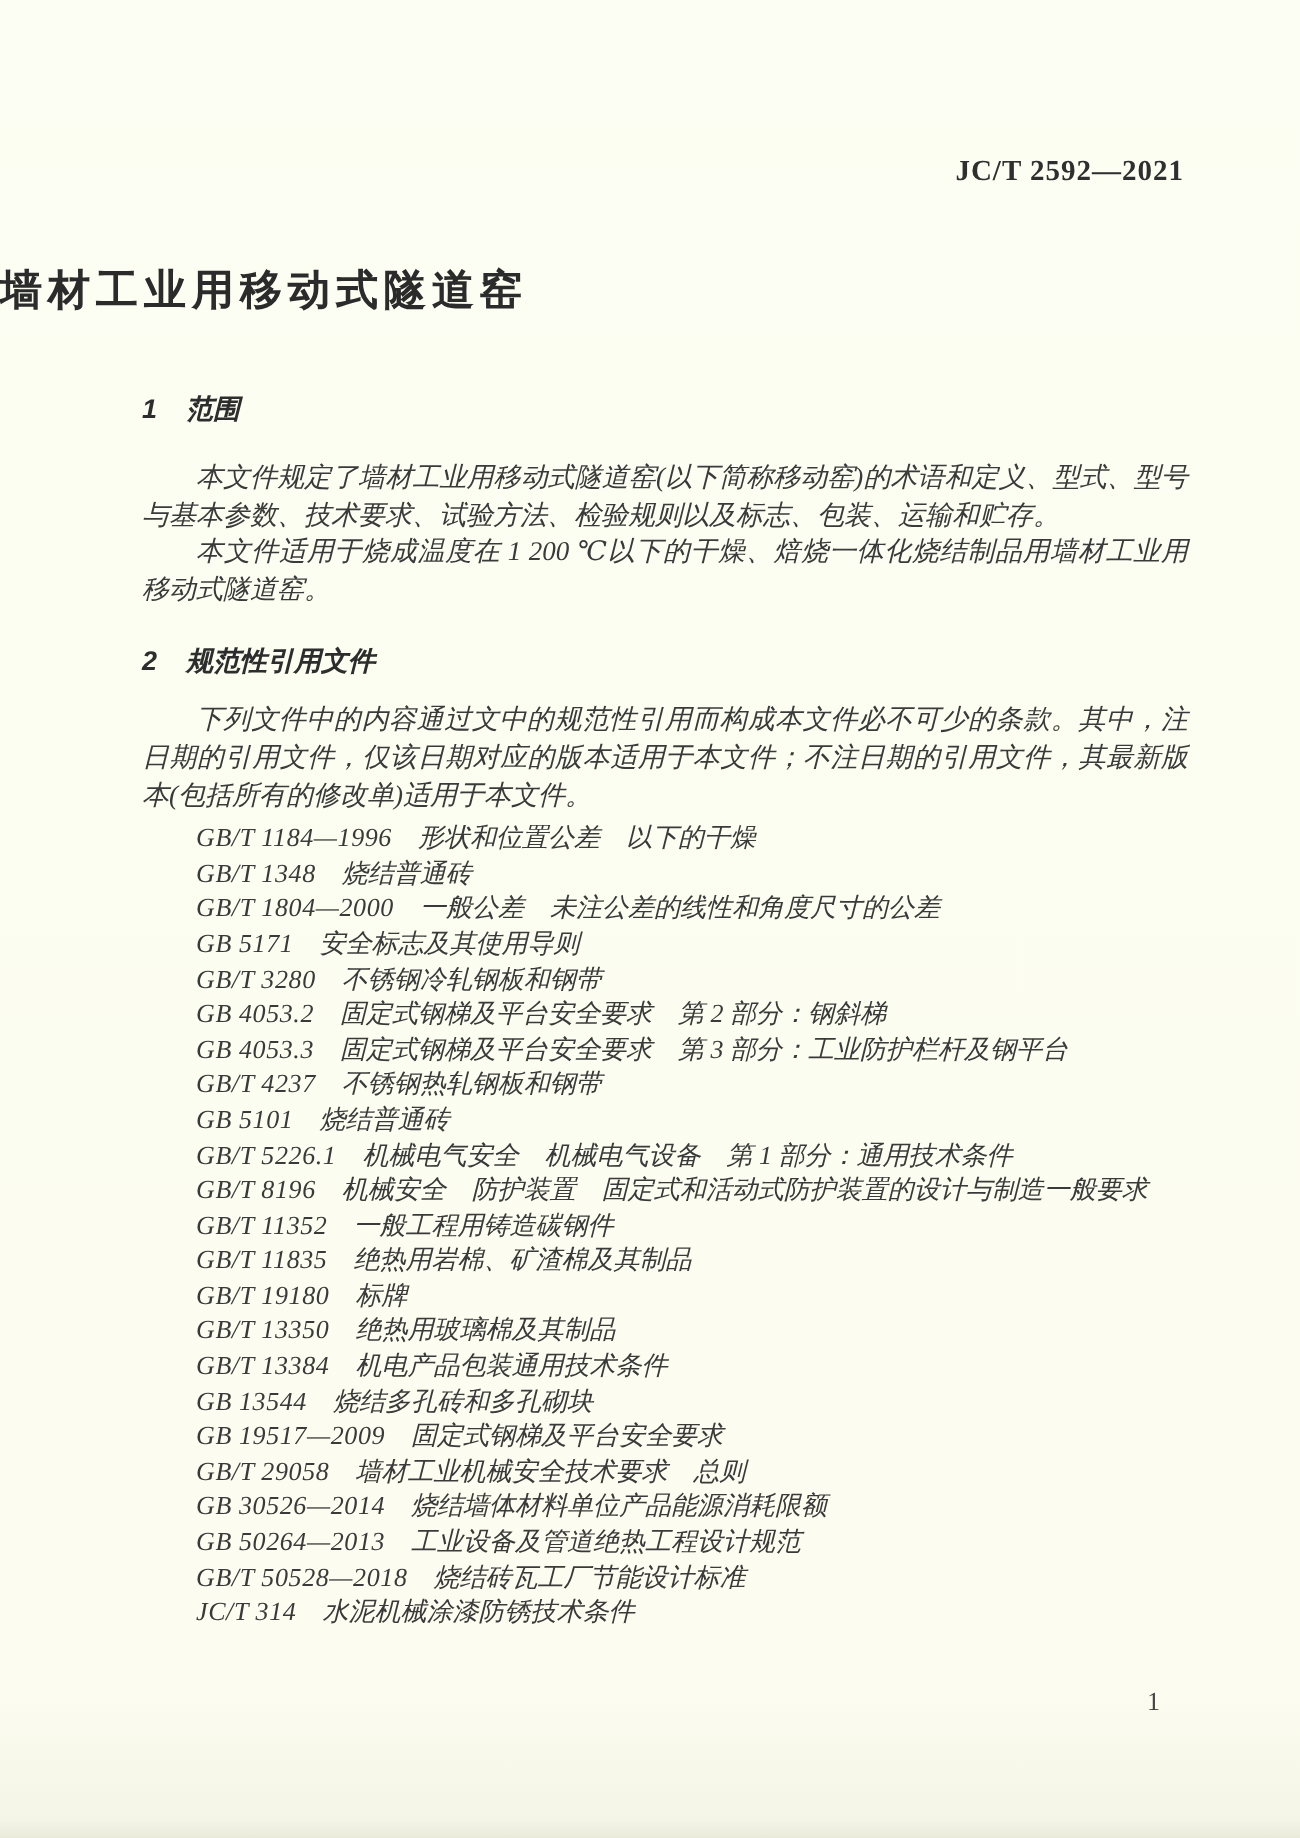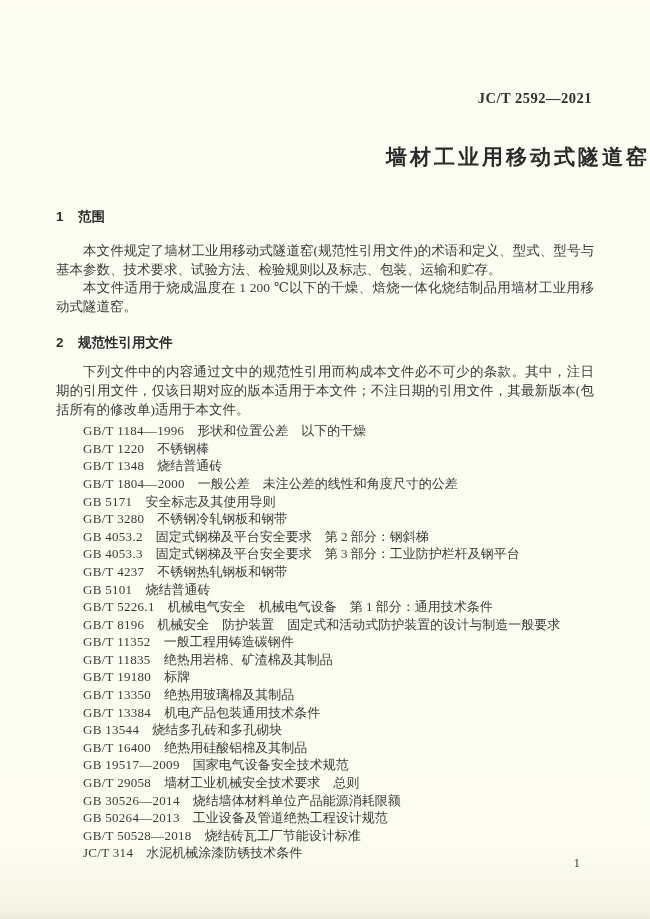--- a/index.html
+++ b/index.html
@@ -7,44 +7,43 @@
     width: 650px; height: 919px;
     background: #fcfdf0;
     position: relative;
     overflow: hidden;
     font-family: "Liberation Serif", "DejaVu Serif", serif;
     color: #3a3a3a;
   }
   .page {
     position: absolute; inset: 0;
     background: linear-gradient(180deg, #fdfef3 0%, #fcfdf0 92%, #f4f5e6 99%, #e9eada 100%);
-    margin-top: 12px;
   }
   .std-code {
     position: absolute;
     top: 78px; right: 58px;
     font-family: "Liberation Serif", "DejaVu Serif", serif;
     font-weight: bold;
     font-size: 14.5px;
     letter-spacing: 0.5px;
     color: #2f2f2f;
   }
   .doc-title {
     position: absolute;
     top: 131px; left: 0; width: 100%;
-    text-align: right;
+    text-align: left;
     font-family: "Liberation Sans", "DejaVu Sans", sans-serif;
     font-weight: bold;
     font-size: 21px;
     letter-spacing: 3px;
     color: #2b2b2b;
   }
   .content {
     position: absolute;
-    top: 195px; left: 56px; right: 56px;
+    top: 195px; left: 71px; right: 56px; font-style: italic;
   }
   .section-heading {
     font-family: "Liberation Sans", "DejaVu Sans", sans-serif;
     font-weight: bold;
     font-size: 13.5px;
     color: #2d2d2d;
     line-height: 20px;
   }
   .section-heading .sec-num { display: inline-block; min-width: 22px; }
   .para {
@@ -85,41 +84,38 @@
 
   <div class="doc-title">墙材工业用移动式隧道窑</div>
 
   <div class="content">
 
     <div class="section-heading">
       <span class="sec-num">1</span><span>范围</span>
     </div>
 
     <div class="para-block-1">
-      <p class="para">本文件规定了墙材工业用移动式隧道窑(规范性引用文件)的术语和定义、型式、型号与基本参数、技术要求、试验方法、检验规则以及标志、包装、运输和贮存。</p>
+      <p class="para">本文件规定了墙材工业用移动式隧道窑(以下简称移动窑)的术语和定义、型式、型号与基本参数、技术要求、试验方法、检验规则以及标志、包装、运输和贮存。</p>
       <p class="para">本文件适用于烧成温度在 1 200 ℃以下的干燥、焙烧一体化烧结制品用墙材工业用移动式隧道窑。</p>
     </div>
 
     <div class="section-heading sec2-heading">
       <span class="sec-num">2</span><span>规范性引用文件</span>
     </div>
 
     <div class="para-block-2">
       <p class="para">下列文件中的内容通过文中的规范性引用而构成本文件必不可少的条款。其中，注日期的引用文件，仅该日期对应的版本适用于本文件；不注日期的引用文件，其最新版本(包括所有的修改单)适用于本文件。</p>
     </div>
 
     <div class="ref-list">
 
         <div class="ref-line">
           <span class="ref-code">GB/T 1184—1996</span><span class="ref-title">形状和位置公差　以下的干燥</span>
         </div>
 
-        <div class="ref-line">
-          <span class="ref-code">GB/T 1220</span><span class="ref-title">不锈钢棒</span>
-        </div>
 
         <div class="ref-line">
           <span class="ref-code">GB/T 1348</span><span class="ref-title">烧结普通砖</span>
         </div>
 
         <div class="ref-line">
           <span class="ref-code">GB/T 1804—2000</span><span class="ref-title">一般公差　未注公差的线性和角度尺寸的公差</span>
         </div>
 
         <div class="ref-line">
@@ -171,27 +167,24 @@
         </div>
 
         <div class="ref-line">
           <span class="ref-code">GB/T 13384</span><span class="ref-title">机电产品包装通用技术条件</span>
         </div>
 
         <div class="ref-line">
           <span class="ref-code">GB 13544</span><span class="ref-title">烧结多孔砖和多孔砌块</span>
         </div>
 
-        <div class="ref-line">
-          <span class="ref-code">GB/T 16400</span><span class="ref-title">绝热用硅酸铝棉及其制品</span>
-        </div>
-
-
-        <div class="ref-line">
-          <span class="ref-code">GB 19517—2009</span><span class="ref-title">国家电气设备安全技术规范</span>
+
+
+        <div class="ref-line">
+          <span class="ref-code">GB 19517—2009</span><span class="ref-title">固定式钢梯及平台安全要求</span>
         </div>
 
         <div class="ref-line">
           <span class="ref-code">GB/T 29058</span><span class="ref-title">墙材工业机械安全技术要求　总则</span>
         </div>
 
         <div class="ref-line">
           <span class="ref-code">GB 30526—2014</span><span class="ref-title">烧结墙体材料单位产品能源消耗限额</span>
         </div>
 

